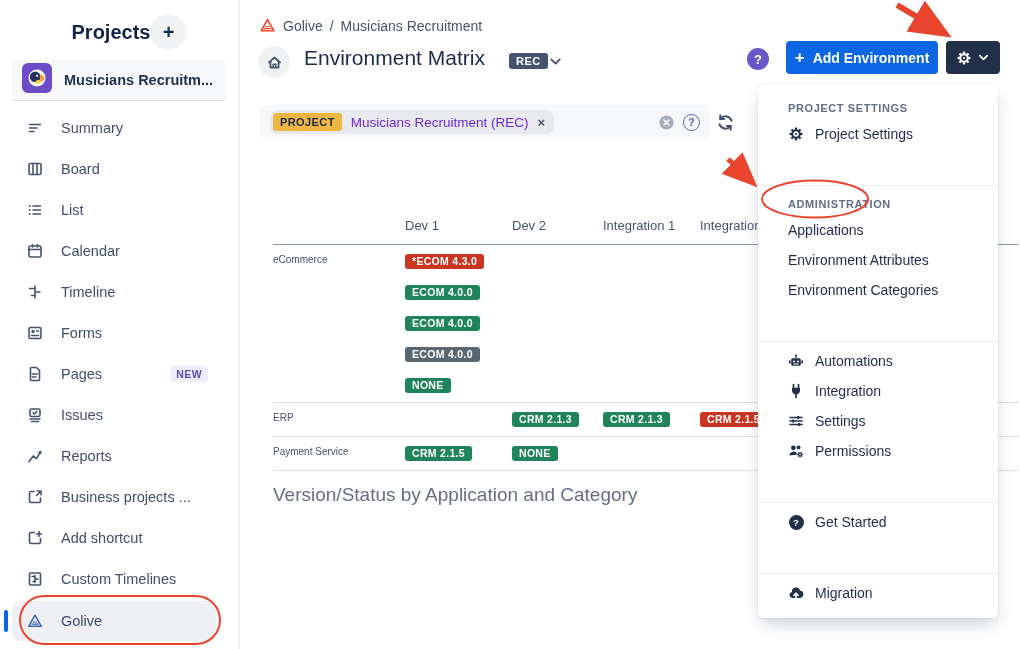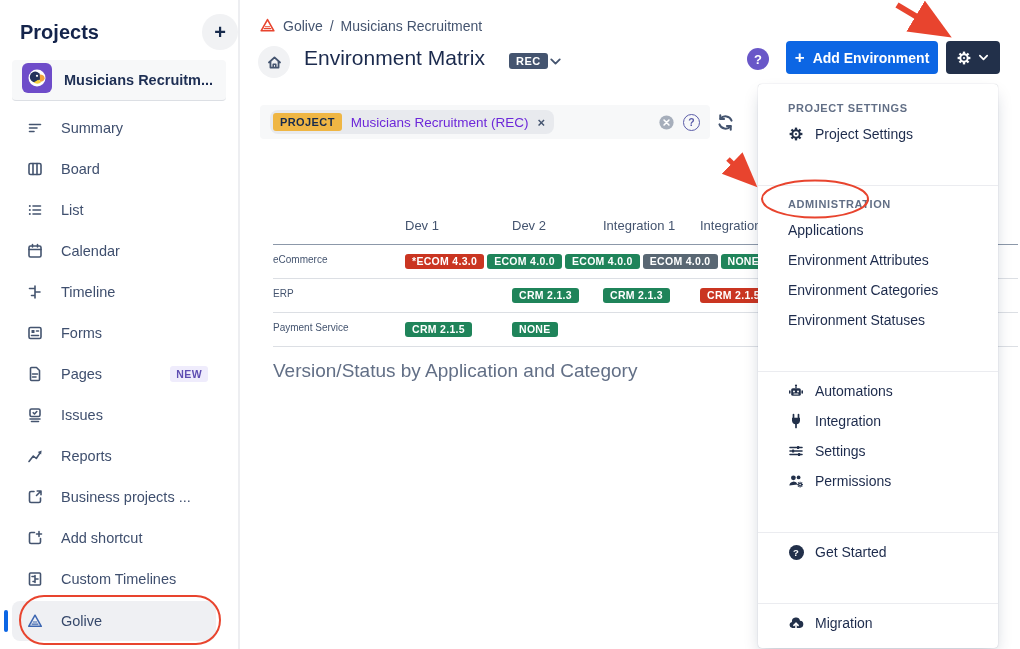--- a/index.html
+++ b/index.html
@@ -3,21 +3,21 @@
 <meta charset="utf-8">
 <style>
   * { margin:0; padding:0; box-sizing:border-box; }
   html,body { background:#fff; }
   body { font-family:"Liberation Sans", sans-serif; color:#172B4D; }
   #app { position:relative; width:1020px; height:649px; background:#fff; overflow:hidden; }
 
   
   .sidebar { position:absolute; left:0; top:0; width:240px; height:649px; background:#fff;
              border-right:2px solid #EDEEF1; z-index:2; }
-  .sb-top { display:flex; align-items:center; justify-content:space-between; padding:14px 0 8px 20px; }
+  .sb-top { display:flex; align-items:center; justify-content:center; padding:14px 0 8px 20px; }
   .sb-title { font-size:20px; font-weight:bold; color:#14244B; }
   .add-proj { width:36px; height:36px; border-radius:50%; border:none; background:#F1F2F4;
               font-size:20px; font-weight:bold; color:#172B4D; cursor:pointer;
               display:flex; align-items:center; justify-content:center; }
   .project-card { margin:2px 12px 0 12px; height:41px; background:#F7F8F9; border-radius:4px;
                   display:flex; align-items:center; gap:12px; padding:0 10px;
                   border-bottom:1px solid #DCDFE4; cursor:pointer; }
   .proj-name { font-size:14.5px; font-weight:bold; color:#1E2F54; }
   .nav { padding-top:6px; }
   .nav-item { display:flex; align-items:center; gap:17px; height:41px; padding-left:27px;
@@ -71,21 +71,21 @@
   .refresh-btn { position:absolute; left:715px; top:113px; width:20px; height:20px; color:#44546F;
                  background:none; border:none; cursor:pointer; z-index:1; }
 
   
   .matrix { position:absolute; left:273px; top:218px; width:745px; z-index:1; }
   .m-grid { display:grid; grid-template-columns:132px 107px 91px 97px 1fr; }
   .m-head { padding-bottom:11px; border-bottom:1.5px solid #8C98A9; }
   .m-col { font-size:13px; color:#44546F; white-space:nowrap; }
   .m-row { padding:9px 0; border-bottom:1px solid #DCDFE4; }
   .m-cat { font-size:10px; color:#44546F; }
-  .m-cell { display:flex; flex-direction:row; align-items:center; gap:3px; }
+  .m-cell { display:flex; flex-direction:column; align-items:flex-start; gap:16px; }
   .env-badge { color:#fff; font-size:10.5px; font-weight:bold; letter-spacing:.3px; line-height:15px;
                padding:0 7px; border-radius:3px; white-space:nowrap; cursor:pointer; }
   .m-caption { margin-top:13px; font-size:19px; color:#626F86; }
 
   
   .menu { position:absolute; left:758px; top:84px; width:240px; background:#fff; border-radius:4px;
           box-shadow:0 0 1px rgba(9,30,66,.31), 0 8px 16px -4px rgba(9,30,66,.25); padding:6px 0;
           z-index:10; }
   .menu-group { padding:4px 12px; }
   .menu-group + .menu-group { border-top:1px solid #EBECF0;margin-top:32px; }
@@ -403,23 +403,20 @@
         <div class="menu-header">ADMINISTRATION</div>
         <div class="menu-item">
           <span>Applications</span>
         </div>
         <div class="menu-item">
           <span>Environment Attributes</span>
         </div>
         <div class="menu-item">
           <span>Environment Categories</span>
         </div>
-        <div class="menu-item">
-          <span>Environment Statuses</span>
-        </div>
       </div>
       <div class="menu-group">
         <div class="menu-item">
           <span class="menu-icon">
             <svg width="16" height="16" viewBox="0 0 16 16" fill="none">
               <circle cx="8" cy="2.6" r="1.1" fill="currentColor"></circle>
               <path d="M8 3.6v1.6" stroke="currentColor" stroke-width="1.4"></path>
               <rect x="3.2" y="5.2" width="9.6" height="7.6" rx="1.6" fill="currentColor"></rect>
               <rect x="1" y="7.2" width="1.6" height="3.6" rx="0.8" fill="currentColor"></rect>
               <rect x="13.4" y="7.2" width="1.6" height="3.6" rx="0.8" fill="currentColor"></rect>

